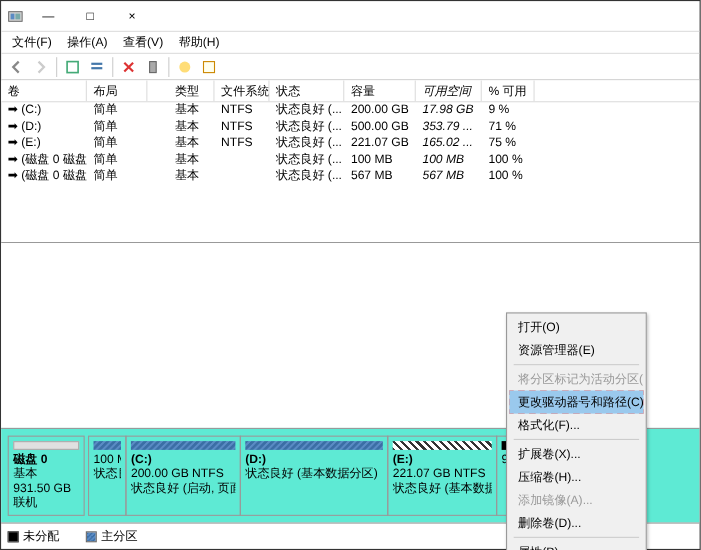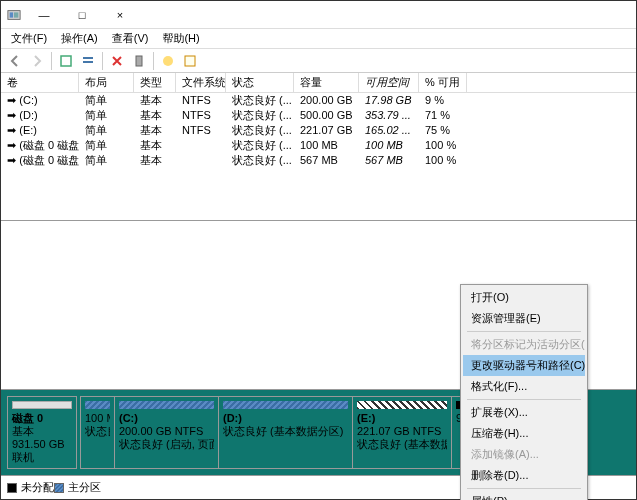--- a/index.html
+++ b/index.html
@@ -12,41 +12,41 @@
 .menubar { height: 20px; display: flex; align-items: center; padding: 0 4px; gap: 2px; border-bottom: 1px solid #ddd; text-align: right; }
 .menuitem { padding: 1px 6px; cursor: pointer; }
 .toolbar { height: 24px; display: flex; align-items: center; padding: 2px 4px; gap: 2px; border-bottom: 1px solid #ccc; }
 .tbtn { width: 20px; height: 20px; display: flex; align-items: center; justify-content: center; cursor: pointer; }
 .tsep { width: 1px; height: 18px; background: #ccc; margin: 0 2px; }
 .table-area { flex: 0 0 auto; height: 148px; overflow: hidden; border-bottom: 1px solid #999; }
 .thead { display: flex; background: #fff; border-bottom: 1px solid #ddd; }
 .th { padding: 2px 6px; border-right: 1px solid #ddd; white-space: nowrap; overflow: hidden; font-weight: normal; }
 .tbody .tr { display: flex; padding: 0; }
 .tbody .td { padding: 0 6px; white-space: nowrap; overflow: hidden; line-height: 15px; }
-.c0 { width: 78px; } .c1 { width: 55px; } .c2 { width: 42px; } .c3 { width: 50px; }
+.c0 { width: 78px; } .c1 { width: 55px; } .c2 { width: 42px; margin-left: 19px; } .c3 { width: 50px; }
 .c4 { width: 68px; } .c5 { width: 65px; } .c6 { width: 60px; font-style: italic; } .c7 { width: 48px; }
 .spacer { flex: 1; background: #fff; }
-.disk-panel { border-top: 1px solid #999; padding: 6px 0 6px 6px; display: flex; gap: 4px; background: #0f766e; }
+.disk-panel { border-top: 1px solid #999; padding: 6px 0 6px 6px; display: flex; gap: 4px; background: #5eead4; }
 .disk-head { width: 70px; border: 1px solid #999; padding: 4px; display: flex; flex-direction: column; }
 .disk-head .bar { height: 8px; background: #e0e0e0; margin-bottom: 3px; border: 1px solid #aaa; }
 .disk-head .l { line-height: 13px; }
 .parts { display: flex; flex: 1; gap: 0; }
 .part { border: 1px solid #999; margin-left: -1px; padding: 4px; position: relative; display: flex; flex-direction: column; overflow: hidden; }
 .part .stripe { height: 8px; margin-bottom: 3px; }
 .part .pl { line-height: 13px; white-space: nowrap; overflow: hidden; }
 .stripe.blue { background: linear-gradient(135deg,#3b6ea5 25%,#5a8bc4 25%,#5a8bc4 50%,#3b6ea5 50%,#3b6ea5 75%,#5a8bc4 75%); background-size: 6px 6px; }
 .stripe.black { background: #000; }
 .stripe.hatch { background: repeating-linear-gradient(45deg,#333,#333 2px,#fff 2px,#fff 5px); }
 .context-menu { position: absolute; left: 460px; top: 284px; width: 128px; background: #f0f0f0; border: 1px solid #999; box-shadow: 1px 1px 3px rgba(0,0,0,0.25); z-index: 10; padding: 2px; }
 .cm-item { padding: 3px 8px; cursor: pointer; white-space: nowrap; overflow: hidden; }
 .cm-item.disabled { color: #999; cursor: default; }
 .cm-item.highlighted { background: #9ac9ed; position: relative; }
 .cm-item.highlighted::before { content: ""; position: absolute; inset: -2px; border: 2px dashed #d22; pointer-events: none; }
 .cm-sep { height: 1px; background: #ccc; margin: 2px 4px; }
-.legend { border-top: 1px solid #999; padding: 4px 6px; display: flex; align-items: center; gap: 0; }
+.legend { border-top: 1px solid #999; padding: 4px 6px; display: flex; align-items: center; gap: 24px; }
 .lg { display: flex; align-items: center; gap: 4px; }
 .lg .sw { width: 10px; height: 10px; border: 1px solid #666; }
 .sw.black { background: #000; }
 .sw.blue { background: linear-gradient(135deg,#3b6ea5 25%,#5a8bc4 25%,#5a8bc4 50%,#3b6ea5 50%,#3b6ea5 75%,#5a8bc4 75%); background-size: 4px 4px; }
 </style>
 </head>
 <body>
 
 <div class="titlebar">
   <span class="icon">

